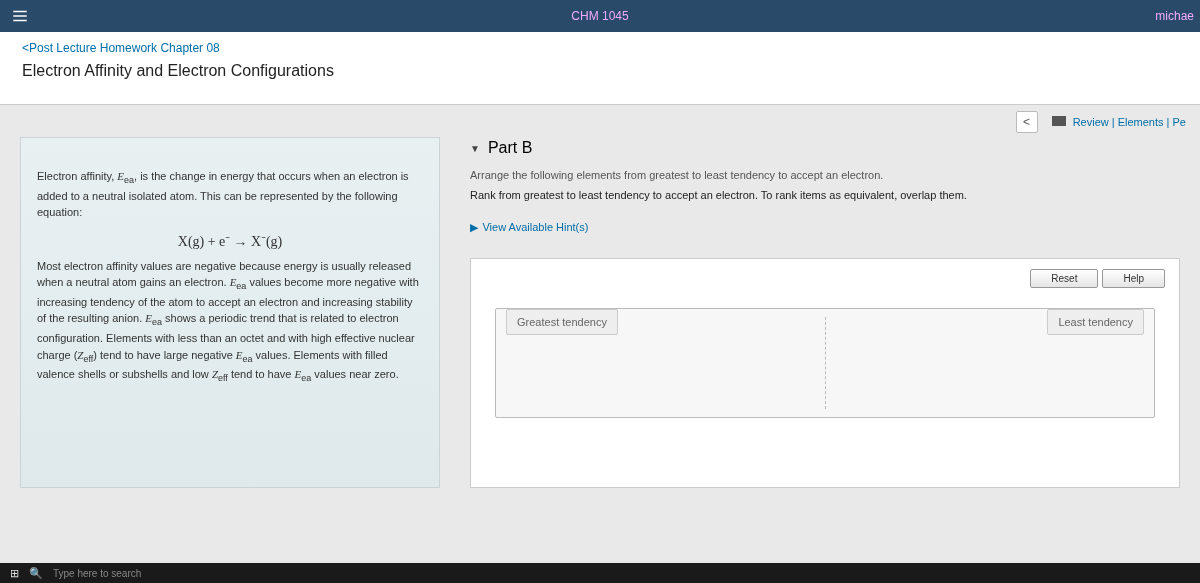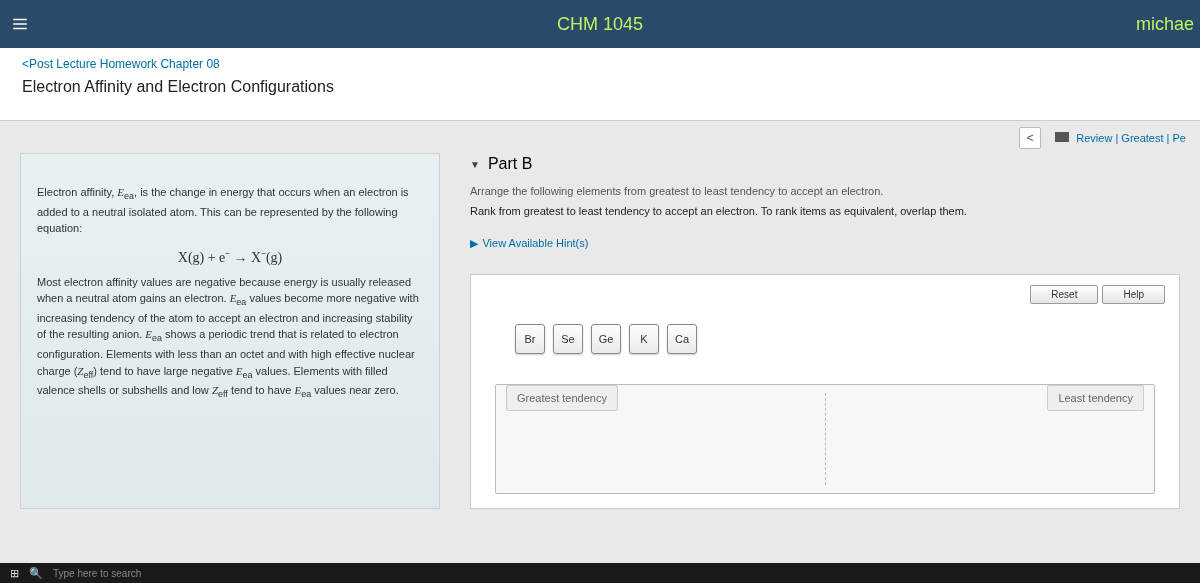--- a/index.html
+++ b/index.html
@@ -1,18 +1,18 @@
 <!DOCTYPE html>
 <html><head>
 <meta charset="utf-8">
 <style>
 *{margin:0;padding:0;box-sizing:border-box;font-family:Arial,Helvetica,sans-serif}
 body{background:#0a0f1a;width:1200px;height:583px;overflow:hidden;position:relative}
 .screen{position:absolute;left:0;top:0;width:1200px;height:583px;background:#e9e9e9}
-.topbar{height:48px;background:#2a4a6a;color:#bef264;display:flex;align-items:center;position:relative;font-size:18px}
+.topbar{height:32px;background:#2a4a6a;color:#f0abfc;display:flex;align-items:center;position:relative;font-size:12px}
 .hamburger{width:40px;display:flex;align-items:center;justify-content:center;cursor:pointer}
 .hamburger svg{width:18px;height:18px}
 .course-title{position:absolute;left:50%;transform:translateX(-50%);font-weight:500}
 .user-name{position:absolute;right:6px}
 .subheader{background:#fff;border-bottom:1px solid #ccc;padding:6px 22px 24px}
 .breadcrumb{color:#006ea8;font-size:12px;cursor:pointer;text-decoration:none}
 .page-title{font-size:16px;font-weight:400;color:#222;margin-top:6px}
 .actions-row{display:flex;justify-content:flex-end;padding:6px 14px 0;font-size:11px;color:#006ea8;gap:10px;align-items:center}
 .review-icon{display:inline-block;width:14px;height:10px;background:#555;margin-right:4px}
 .nav-chevron{width:22px;height:22px;border:1px solid #bbb;background:#fff;display:flex;align-items:center;justify-content:center;border-radius:2px;cursor:pointer;margin-right:4px;font-size:12px;color:#555}
@@ -64,21 +64,21 @@
   <div class="subheader">
     <a class="breadcrumb">&lt;Post Lecture Homework Chapter 08</a>
     <div class="page-title">Electron Affinity and Electron Configurations</div>
   </div>
 
   <div class="actions-row">
     <div class="nav-chevron">&lt;</div>
     <div class="review-links">
       <span class="review-icon"></span>
       <span>Review</span> |
-      <span>Greatest</span> |
+      <span>Elements</span> |
       <span>Pe</span>
     </div>
   </div>
 
   <div class="content">
     <div class="left-panel">
       <p>
         <span>Electron affinity, </span><span class="ital">E</span><span class="sub">ea</span><span>, is the change in energy that occurs when an electron is added to a neutral isolated atom. This can be represented by the following equation:</span>
       </p>
       <div class="eq">X(g) + e⁻ → X⁻(g)</div>
@@ -94,27 +94,20 @@
       </div>
       <div class="instr1">Arrange the following elements from greatest to least tendency to accept an electron.</div>
       <div class="instr2">Rank from greatest to least tendency to accept an electron.  To rank items as equivalent, overlap them.</div>
       <div class="hints"><span class="tri2">▶</span><span>View Available Hint(s)</span></div>
 
       <div class="work-area">
         <div class="wa-top">
           <button class="small-btn">Reset</button>
           <button class="small-btn">Help</button>
         </div>
-        <div class="tiles">
-          <div class="tile">Br</div>
-          <div class="tile">Se</div>
-          <div class="tile">Ge</div>
-          <div class="tile">K</div>
-          <div class="tile">Ca</div>
-        </div>
         <div class="drop-zone">
           <div class="dz-label dz-left">Greatest tendency</div>
           <div class="dz-label dz-right">Least tendency</div>
         </div>
       </div>
     </div>
   </div>
 
   <div class="taskbar">
     <span class="win-icon">⊞</span>

